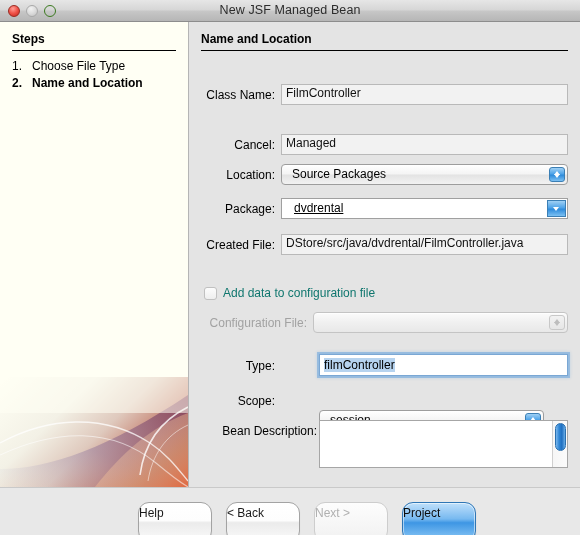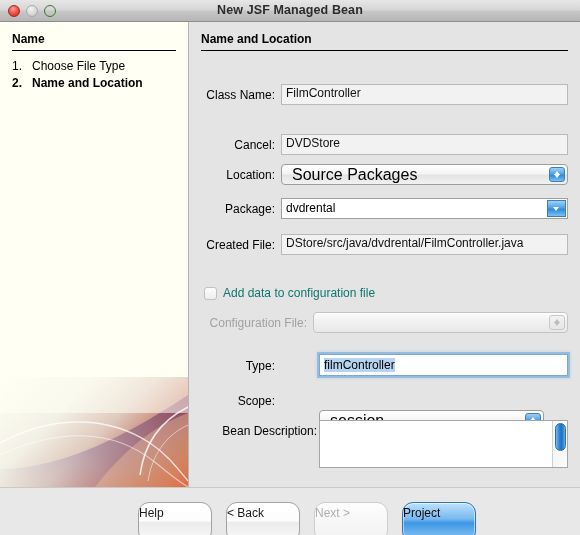--- a/index.html
+++ b/index.html
@@ -30,21 +30,21 @@
     border-bottom: 1px solid #8d8d8d;
     box-sizing: border-box;
   }
   #titlebar-title {
     position: absolute;
     left: 0; top: 0;
     width: 580px;
     line-height: 21px;
     text-align: center;
     font-size: 12.5px;
-    font-weight: bold;
+    font-weight: normal;
     color: #2c2c2c;
     letter-spacing: 0.1px;
   }
   .traffic {
     position: absolute;
     top: 5px;
     width: 12px; height: 12px;
     border-radius: 50%;
     box-sizing: border-box;
   }
@@ -170,21 +170,21 @@
     background: #b6d3ef;
   }
 
   
   .popup {
     position: absolute;
     box-sizing: border-box;
     background: linear-gradient(to bottom, #ffffff 0%, #f4f4f4 48%, #e3e3e3 52%, #f2f2f2 100%);
     border: 1px solid #9d9d9d;
     border-radius: 4px;
-    font-size: 16px;
+    font-size: 12px;
     color: #000;
     line-height: 19px;
     padding: 0 0 0 10px;
     overflow: hidden;
     white-space: nowrap;
     box-shadow: 0 1px 0 rgba(255,255,255,0.8) inset;
   }
   .popup.disabled {
     background: linear-gradient(to bottom, #fbfbfb 0%, #f0f0f0 50%, #e8e8e8 100%);
     border-color: #c4c4c4;
@@ -218,23 +218,24 @@
 
   
   .combo {
     position: absolute;
     box-sizing: border-box;
     background: #ffffff;
     border: 1px solid #a0a0a0;
     font-size: 12px;
     color: #000;
     line-height: 19px;
-    padding: 0 4px;
+    padding: 0 12px;
     overflow: hidden;
     white-space: nowrap;
+    text-decoration: underline;
   }
   .combo-arrow {
     position: absolute;
     right: 1px; top: 1px; bottom: 1px;
     width: 19px;
     background: linear-gradient(to bottom, #9fd0f4 0%, #4ea3e8 45%, #2e8bdb 55%, #7cc0f2 100%);
     border: 1px solid #3b7fb5;
     box-sizing: border-box;
   }
   .combo-arrow .arr.down { bottom: 50%; margin-bottom: -2px; border-top-color: #fff; }
@@ -326,21 +327,21 @@
 <div id="window">
 
   <div id="titlebar">
     <div class="traffic" id="tl-close"></div>
     <div class="traffic" id="tl-min"></div>
     <div class="traffic" id="tl-zoom"></div>
     <div id="titlebar-title">New JSF Managed Bean</div>
   </div>
 
   <div id="left-panel">
-    <div id="steps-title">Name</div>
+    <div id="steps-title">Steps</div>
     <div id="steps-rule"></div>
     <div id="steps-list">
       <div class="step-row">
         <span class="step-num">1.</span>
         <span class="step-label">Choose File Type</span>
       </div>
       <div class="step-row current">
         <span class="step-num">2.</span>
         <span class="step-label">Name and Location</span>
       </div>
@@ -380,21 +381,21 @@
   </div>
 
   <div id="right-panel">
     <div id="section-title">Name and Location</div>
     <div id="section-rule"></div>
 
     <div class="field-label" style="left:8px; top:66px; width:78px;">Class Name:</div>
     <div class="textfield readonly" style="left:92px; top:62px; width:287px; height:21px;">FilmController</div>
 
     <div class="field-label" style="left:8px; top:116px; width:78px;">Cancel:</div>
-    <div class="textfield readonly" style="left:92px; top:112px; width:287px; height:21px;">DVDStore</div>
+    <div class="textfield readonly" style="left:92px; top:112px; width:287px; height:21px;">Managed</div>
 
     <div class="field-label" style="left:8px; top:146px; width:78px;">Location:</div>
     <div class="popup" style="left:92px; top:142px; width:287px; height:21px;">
       <span>Source Packages</span>
       <span class="popup-arrows">
         <span class="arr up"></span>
         <span class="arr down"></span>
       </span>
     </div>
 

